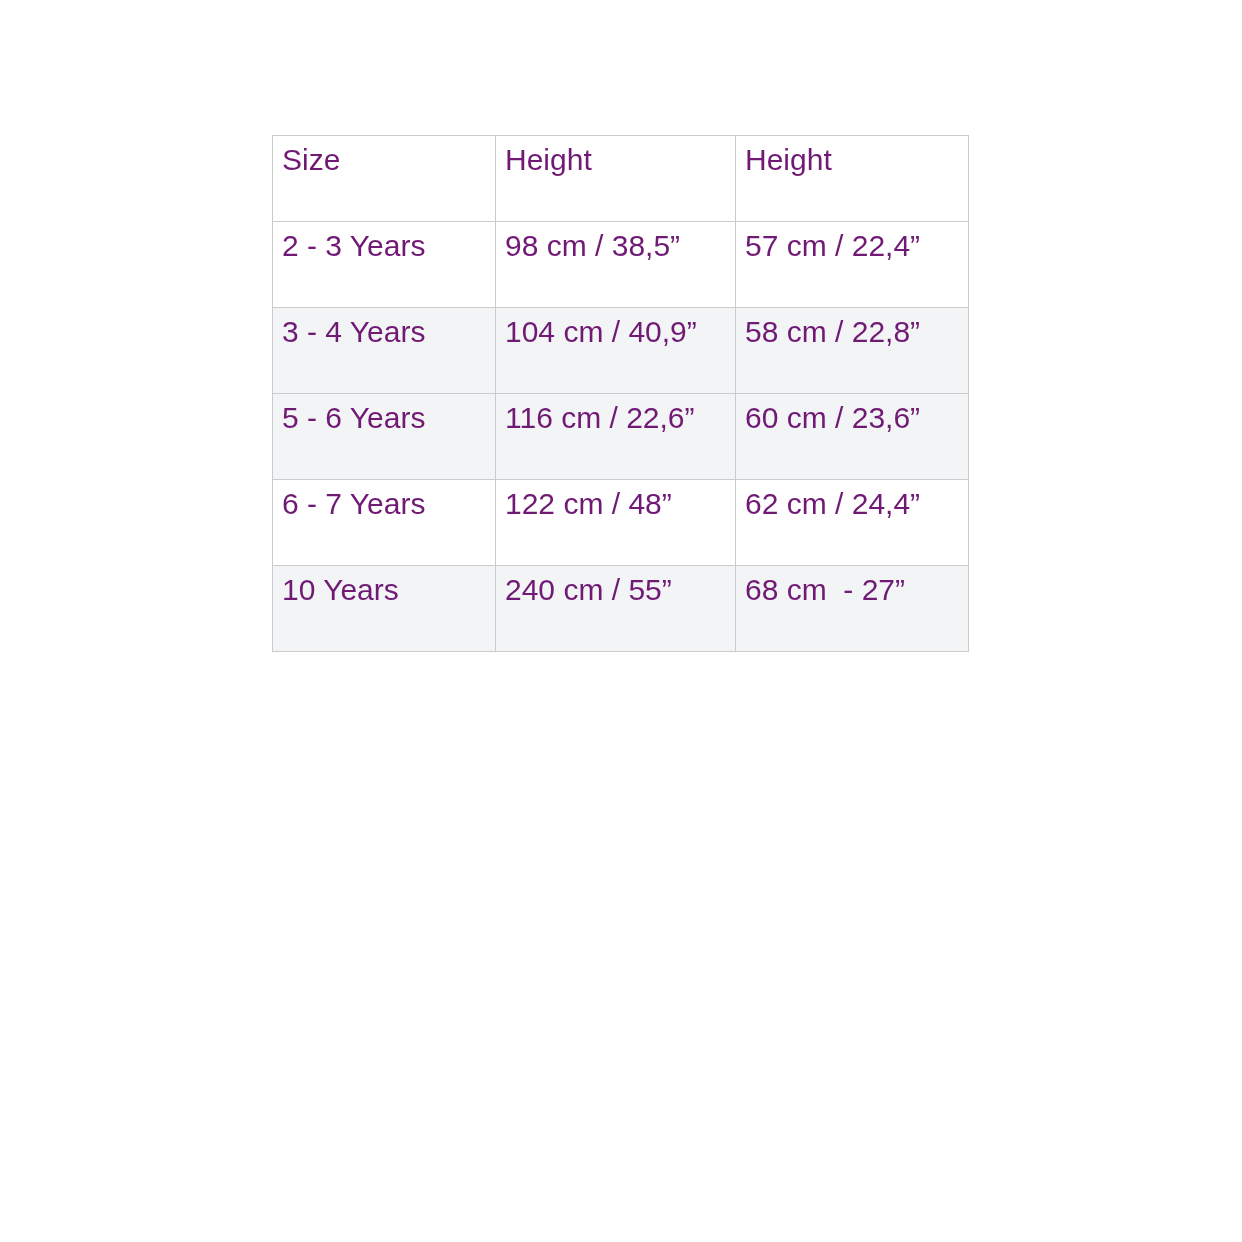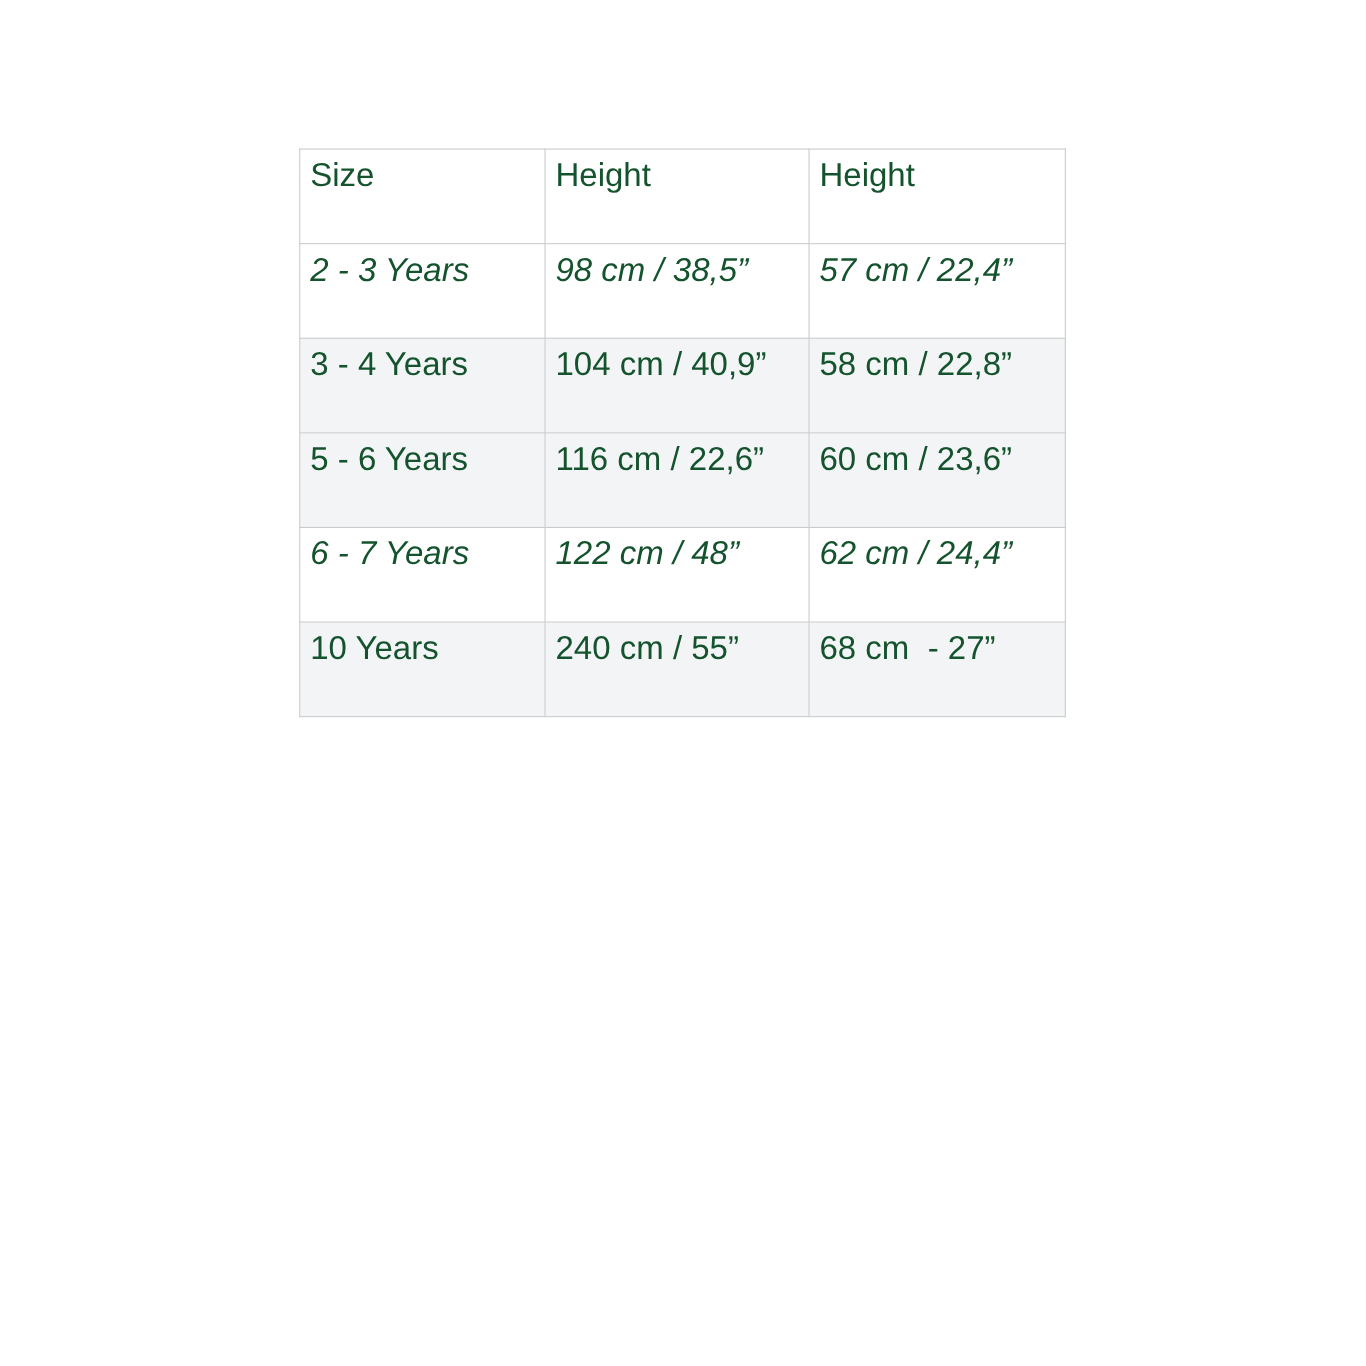--- a/index.html
+++ b/index.html
@@ -43,36 +43,35 @@
   table.size-table th,
   table.size-table td {
     border: 1px solid #c9cbcd;
     vertical-align: top;
     text-align: left;
     height: 78px;
     padding: 7px 0 0 9px;
     font-size: 30px;
     line-height: 34px;
     font-weight: normal;
-    color: #14532d;
+    color: #701a75;
     white-space: pre;
     overflow: hidden;
   }
 
   table.size-table thead th {
     background: #ffffff;
   }
 
   table.size-table tbody tr.row-shaded td {
     background: #f2f4f5;
   }
 
   table.size-table tbody tr.row-plain td {
     background: #ffffff;
-    font-style: italic;
   }
 </style>
 </head>
 <body>
 
 <div class="page">
 
   <div class="size-table-wrap">
     <table class="size-table">
       <colgroup>

